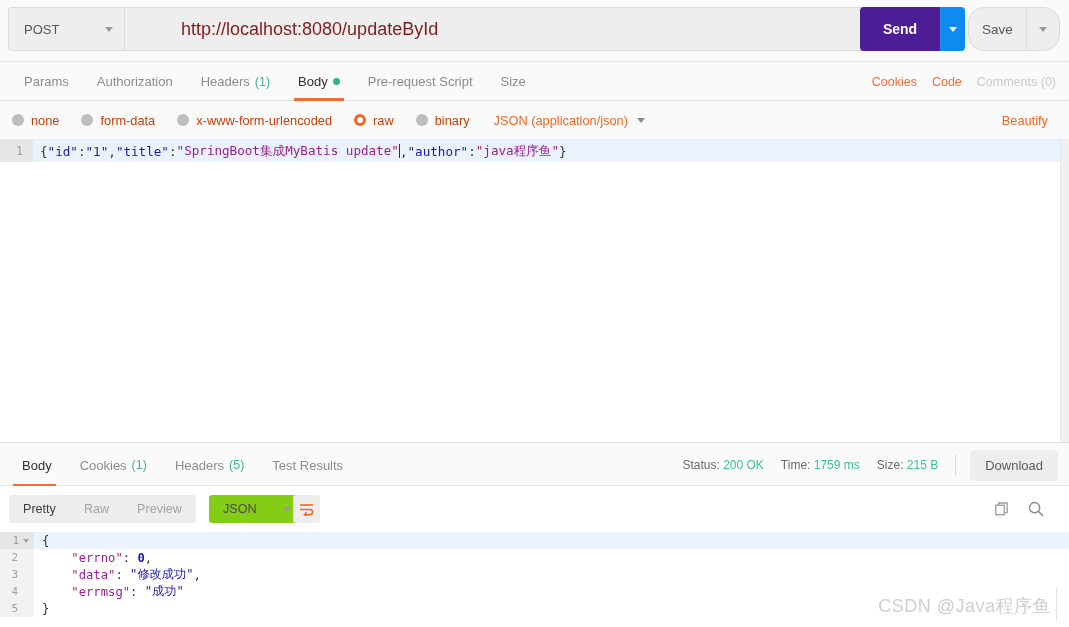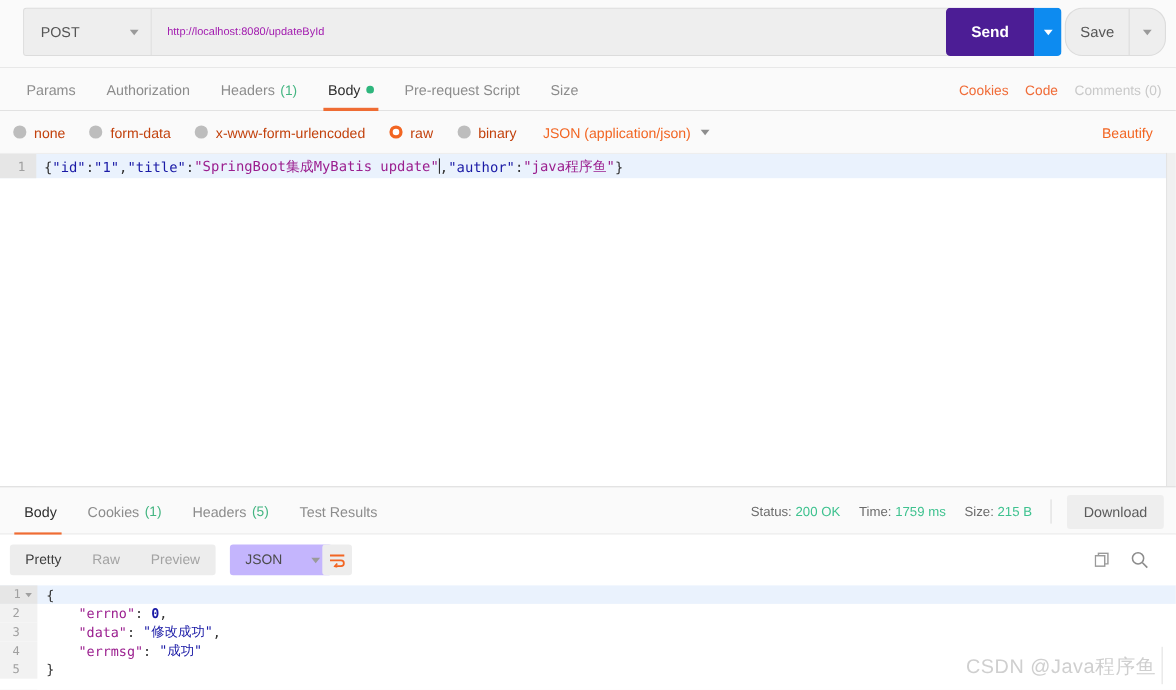--- a/index.html
+++ b/index.html
@@ -17,27 +17,28 @@
     background: #fafafa;
   }
 
   
   .urlbar {
     position: absolute; left: 0; top: 0; width: 1069px; height: 62px;
     background: #fafafa;
     border-bottom: 1px solid #e6e6e6;
   }
   .url-group {
-    position: absolute; left: 21px; top: 7px;
+    position: absolute; left: 8px; top: 7px;
     display: flex; align-items: flex-start;
     height: 44px;
     border: 1px solid #dcdcdc;
     border-radius: 3px;
     background: #eeeeee;
     overflow: hidden;
+    gap: 42px;
   }
   .method-select {
     width: 116px; height: 42px;
     background: #eeeeee;
     display: flex; align-items: center; justify-content: space-between;
     padding: 0 11px 0 15px;
     font-size: 13px; color: #555; font-weight: 500;
     border-right: 1px solid #dcdcdc;
     cursor: pointer;
   }
@@ -46,21 +47,21 @@
     border-left: 4.5px solid transparent;
     border-right: 4.5px solid transparent;
     border-top: 5px solid #9a9a9a;
   }
   .caret.white { border-top-color: #ffffff; }
   .url-input {
     width: 727px; height: 42px;
     background: #eeeeee;
     display: flex; align-items: center;
     padding: 0 14px;
-    font-size: 10px; color: #a21caf;
+    font-size: 18px; color: #7f1d1d;
     cursor: text;
   }
   .send-group {
     position: absolute; left: 860px; top: 7px;
     display: flex; height: 44px;
     border-radius: 4px; overflow: hidden;
   }
   .send-btn {
     width: 80px; background: #4c1d95;
     display: flex; align-items: center; justify-content: center;
@@ -215,21 +216,21 @@
     display: flex; background: #ededed; border-radius: 3px; overflow: hidden;
   }
   .seg-item {
     padding: 0 14px; height: 28px; display: flex; align-items: center;
     font-size: 12.6px; color: #a3a3a3; cursor: pointer;
   }
   .seg-item.active { color: #3d3d3d; font-weight: 500; }
   .fmt-sel {
     position: absolute; left: 209px; top: 9px; height: 28px;
     display: flex; align-items: center; gap: 26px; padding: 0 11px 0 14px;
-    background: #c4b5fd; border-radius: 3px;
+    background: #84cc16; border-radius: 3px;
     font-size: 12.6px; color: #4b4b4b; cursor: pointer;
   }
   .wrap-btn {
     position: absolute; left: 293px; top: 9px;
     width: 27px; height: 28px; background: #ededed; border-radius: 3px;
     display: flex; align-items: center; justify-content: center; cursor: pointer;
   }
   .tool-right {
     position: absolute; right: 25px; top: 0; height: 46px;
     display: flex; align-items: center; gap: 18px;

